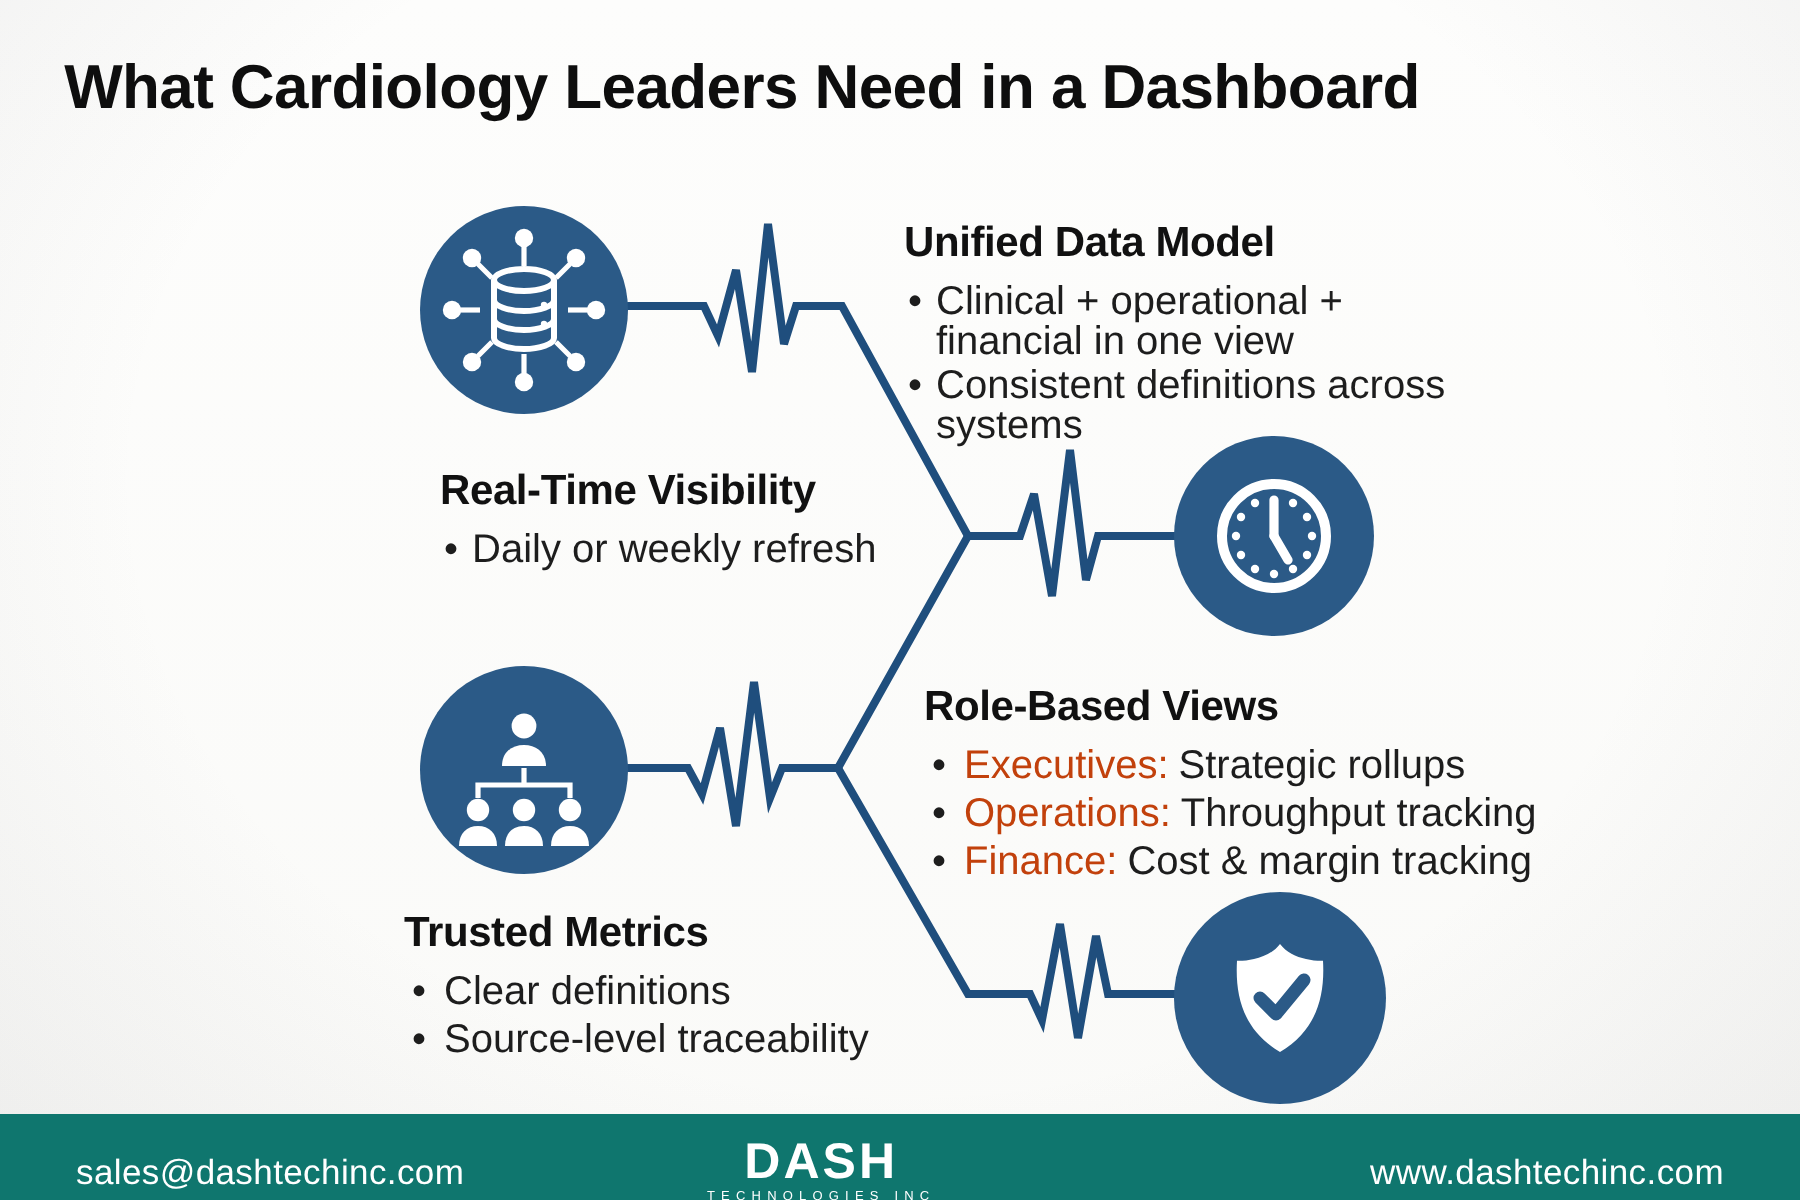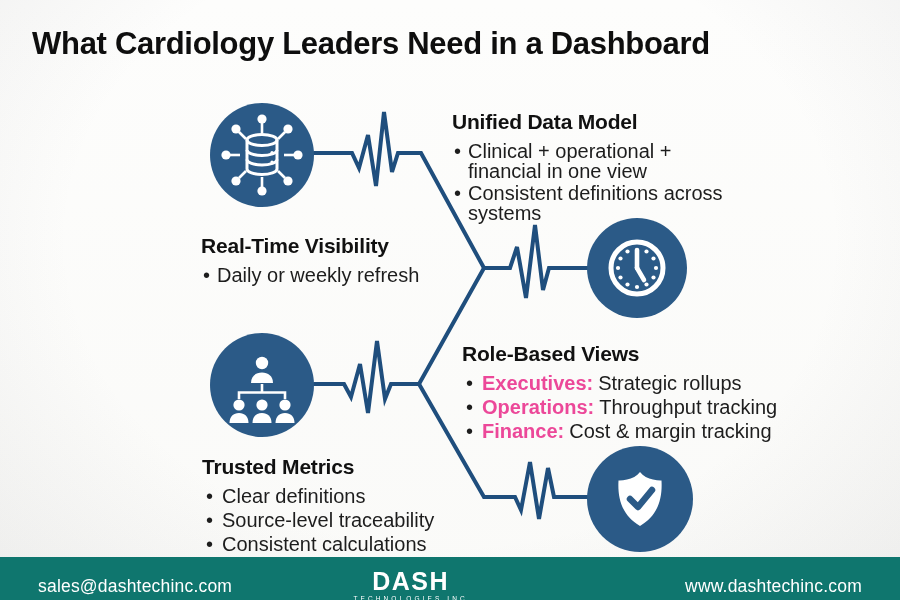--- a/index.html
+++ b/index.html
@@ -27,21 +27,21 @@
   .bullets { list-style:none; }
   .bullets li {
     position:relative; padding-left:16px;
     font-size:20px; line-height:20px; color:#1d1d1d; margin-bottom:2px;
   }
   .bullets li::before {
     content:"\2022"; position:absolute; left:2px; top:0; color:#1d1d1d;
   }
   .bullets.spaced li { margin-bottom:4px; padding-left:20px; }
   .bullets.spaced li::before { left:4px; }
-  .lead { font-weight:700; color:#ec4899; margin-right:5px; }
+  .lead { font-weight:400; color:#c2410c; margin-right:5px; }
   .wrap-narrow { max-width:285px; }
 
   .footer {
     position:absolute; left:0; top:557px; width:900px; height:58px;
     background:#0f766e; color:#ffffff;
     display:flex; align-items:center; justify-content:space-between;
     padding:0 38px;
   }
   .footer .contact, .footer .site { font-size:17.5px; font-weight:500; letter-spacing:0.2px; }
   .logo { display:flex; flex-direction:column; align-items:center; line-height:1; transform:translateX(-48px); }
@@ -157,42 +157,41 @@
   </div>
 
   <div class="block" style="left:452px; top:110px;">
     <h2>Unified Data Model</h2>
     <ul class="bullets wrap-narrow">
       <li>Clinical + operational + financial in one view</li>
       <li>Consistent definitions across systems</li>
     </ul>
   </div>
 
-  <div class="block" style="left:201px; top:234px;">
+  <div class="block" style="left:220px; top:234px;">
     <h2>Real-Time Visibility</h2>
     <ul class="bullets">
       <li>Daily or weekly refresh</li>
     </ul>
   </div>
 
   <div class="block" style="left:462px; top:342px;">
     <h2>Role-Based Views</h2>
     <ul class="bullets spaced">
       <li><span class="lead">Executives:</span><span>Strategic rollups</span></li>
       <li><span class="lead">Operations:</span><span>Throughput tracking</span></li>
       <li><span class="lead">Finance:</span><span>Cost &amp; margin tracking</span></li>
     </ul>
   </div>
 
   <div class="block" style="left:202px; top:455px;">
     <h2>Trusted Metrics</h2>
     <ul class="bullets spaced">
       <li>Clear definitions</li>
       <li>Source-level traceability</li>
-      <li>Consistent calculations</li>
     </ul>
   </div>
 
 </div>
 
 <div class="footer">
   <span class="contact">sales@dashtechinc.com</span>
   <div class="logo">
     <span class="name">DASH</span>
     <span class="sub">TECHNOLOGIES INC</span>

